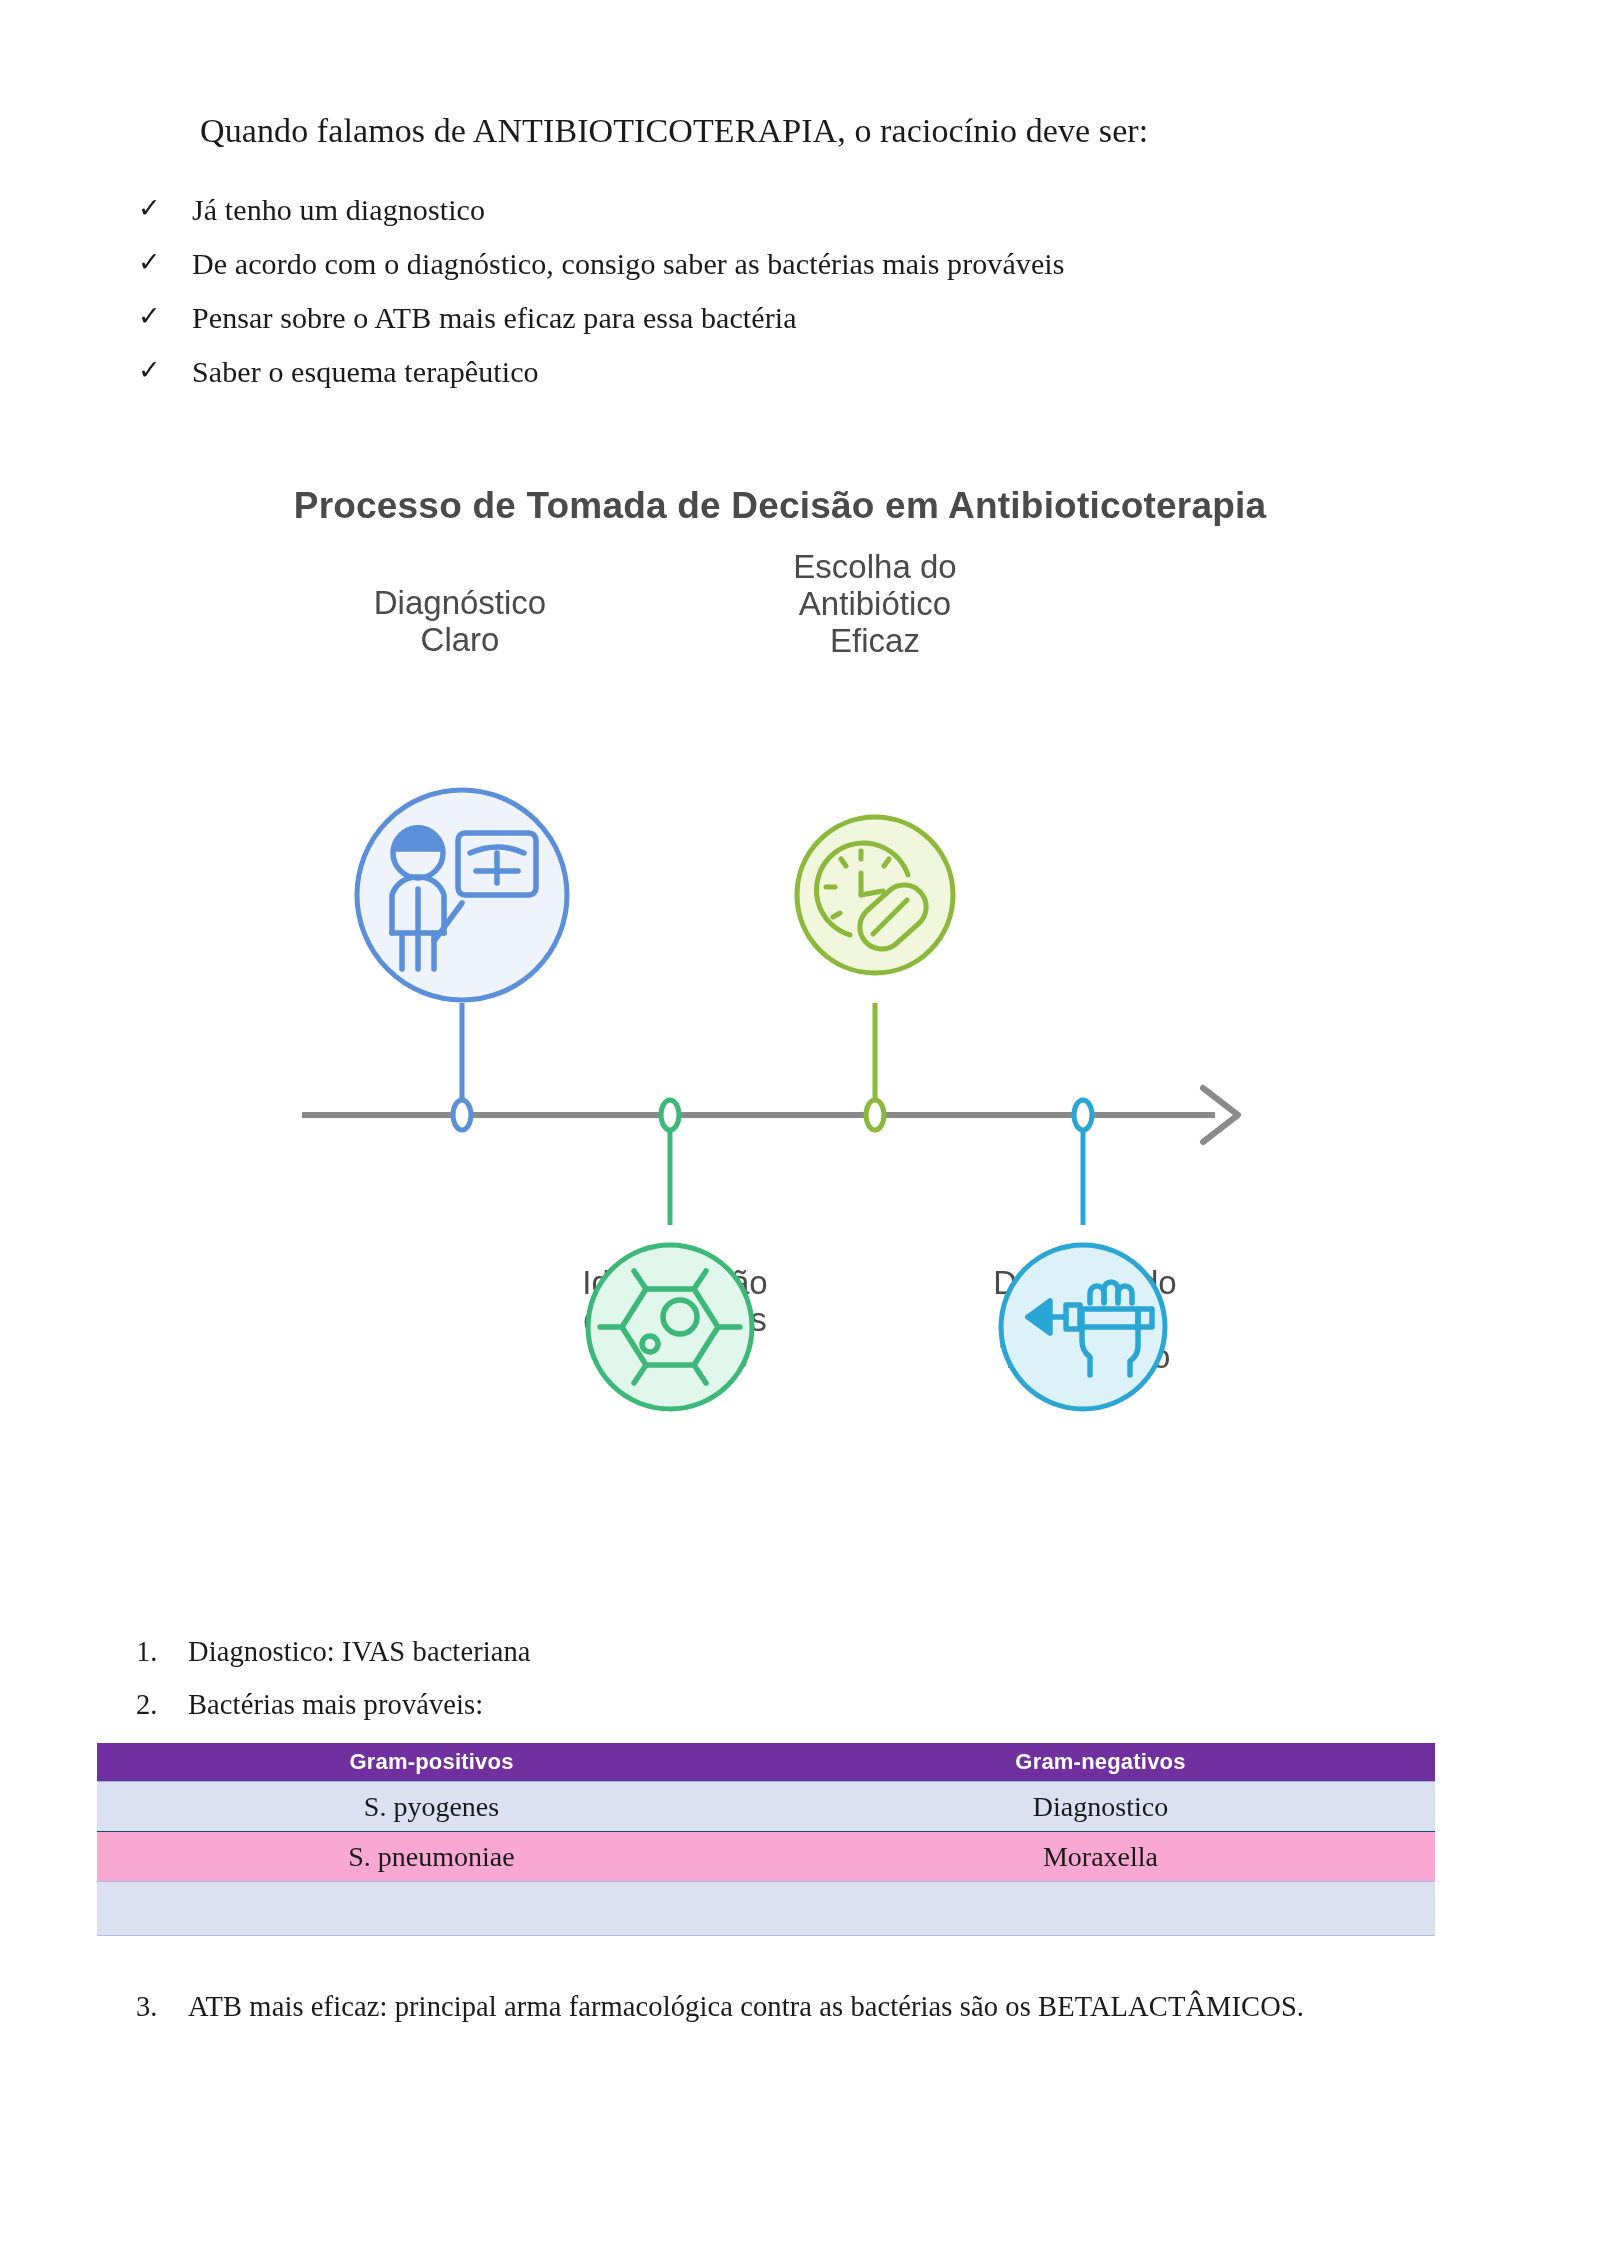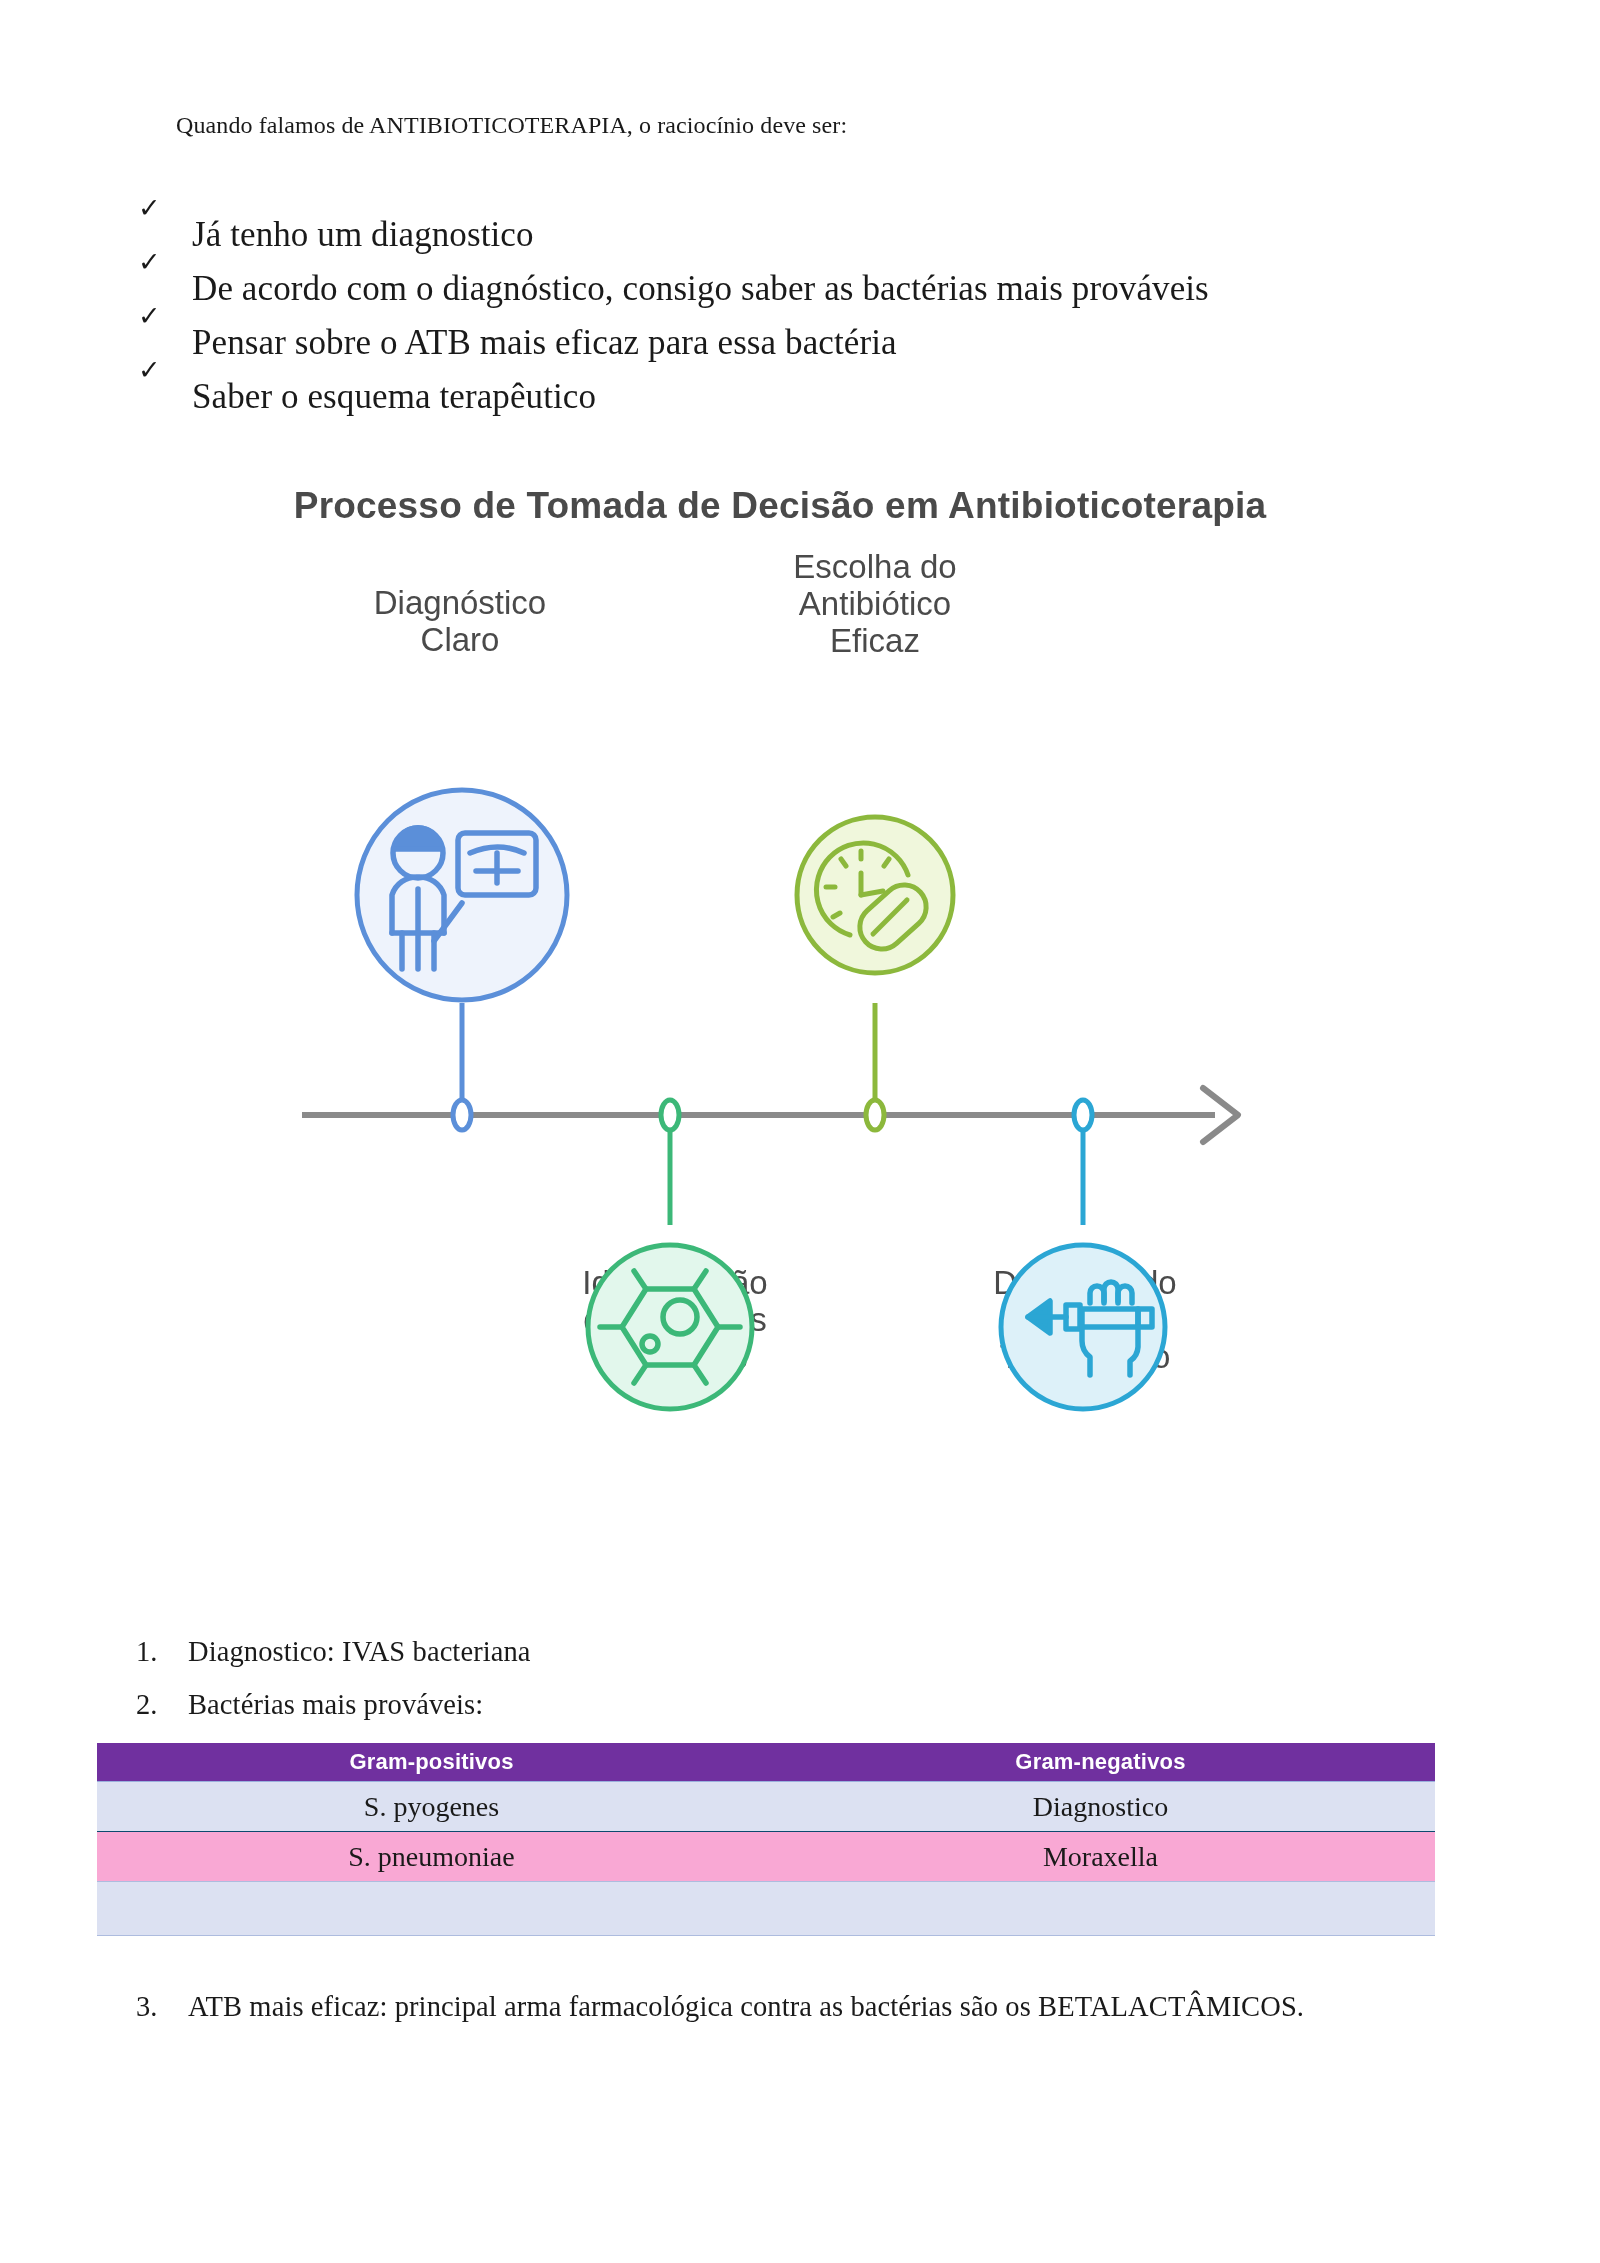--- a/index.html
+++ b/index.html
@@ -19,23 +19,23 @@
 
   .page {
     position: absolute;
     inset: 0;
     background: #ffffff;
   }
 
   
   .intro {
     position: absolute;
-    left: 176px;
+    left: 200px;
     top: 110px;
-    font-size: 24px;
+    font-size: 34px;
     line-height: 1.25;
     letter-spacing: 0.1px;
     white-space: nowrap;
     font-family: Liberation Serif, serif;
   }
 
   
   .checklist {
     position: absolute;
     left: 136px;
@@ -51,25 +51,24 @@
     width: 54px;
     flex: 0 0 54px;
     font-size: 27px;
     line-height: 1.3;
     font-family: "DejaVu Sans", sans-serif;
     color: #1a1a1a;
     text-align: left;
     padding-left: 2px;
   }
   .check-text {
-    font-size: 35px;
+    font-size: 30px;
     line-height: 1.3;
     letter-spacing: 0.1px;
     white-space: nowrap;
-    margin-top: 22px;
   }
 
   
   .infographic {
     position: absolute;
     left: 0px;
     top: 455px;
     width: 1600px;
     height: 1070px;
   }

